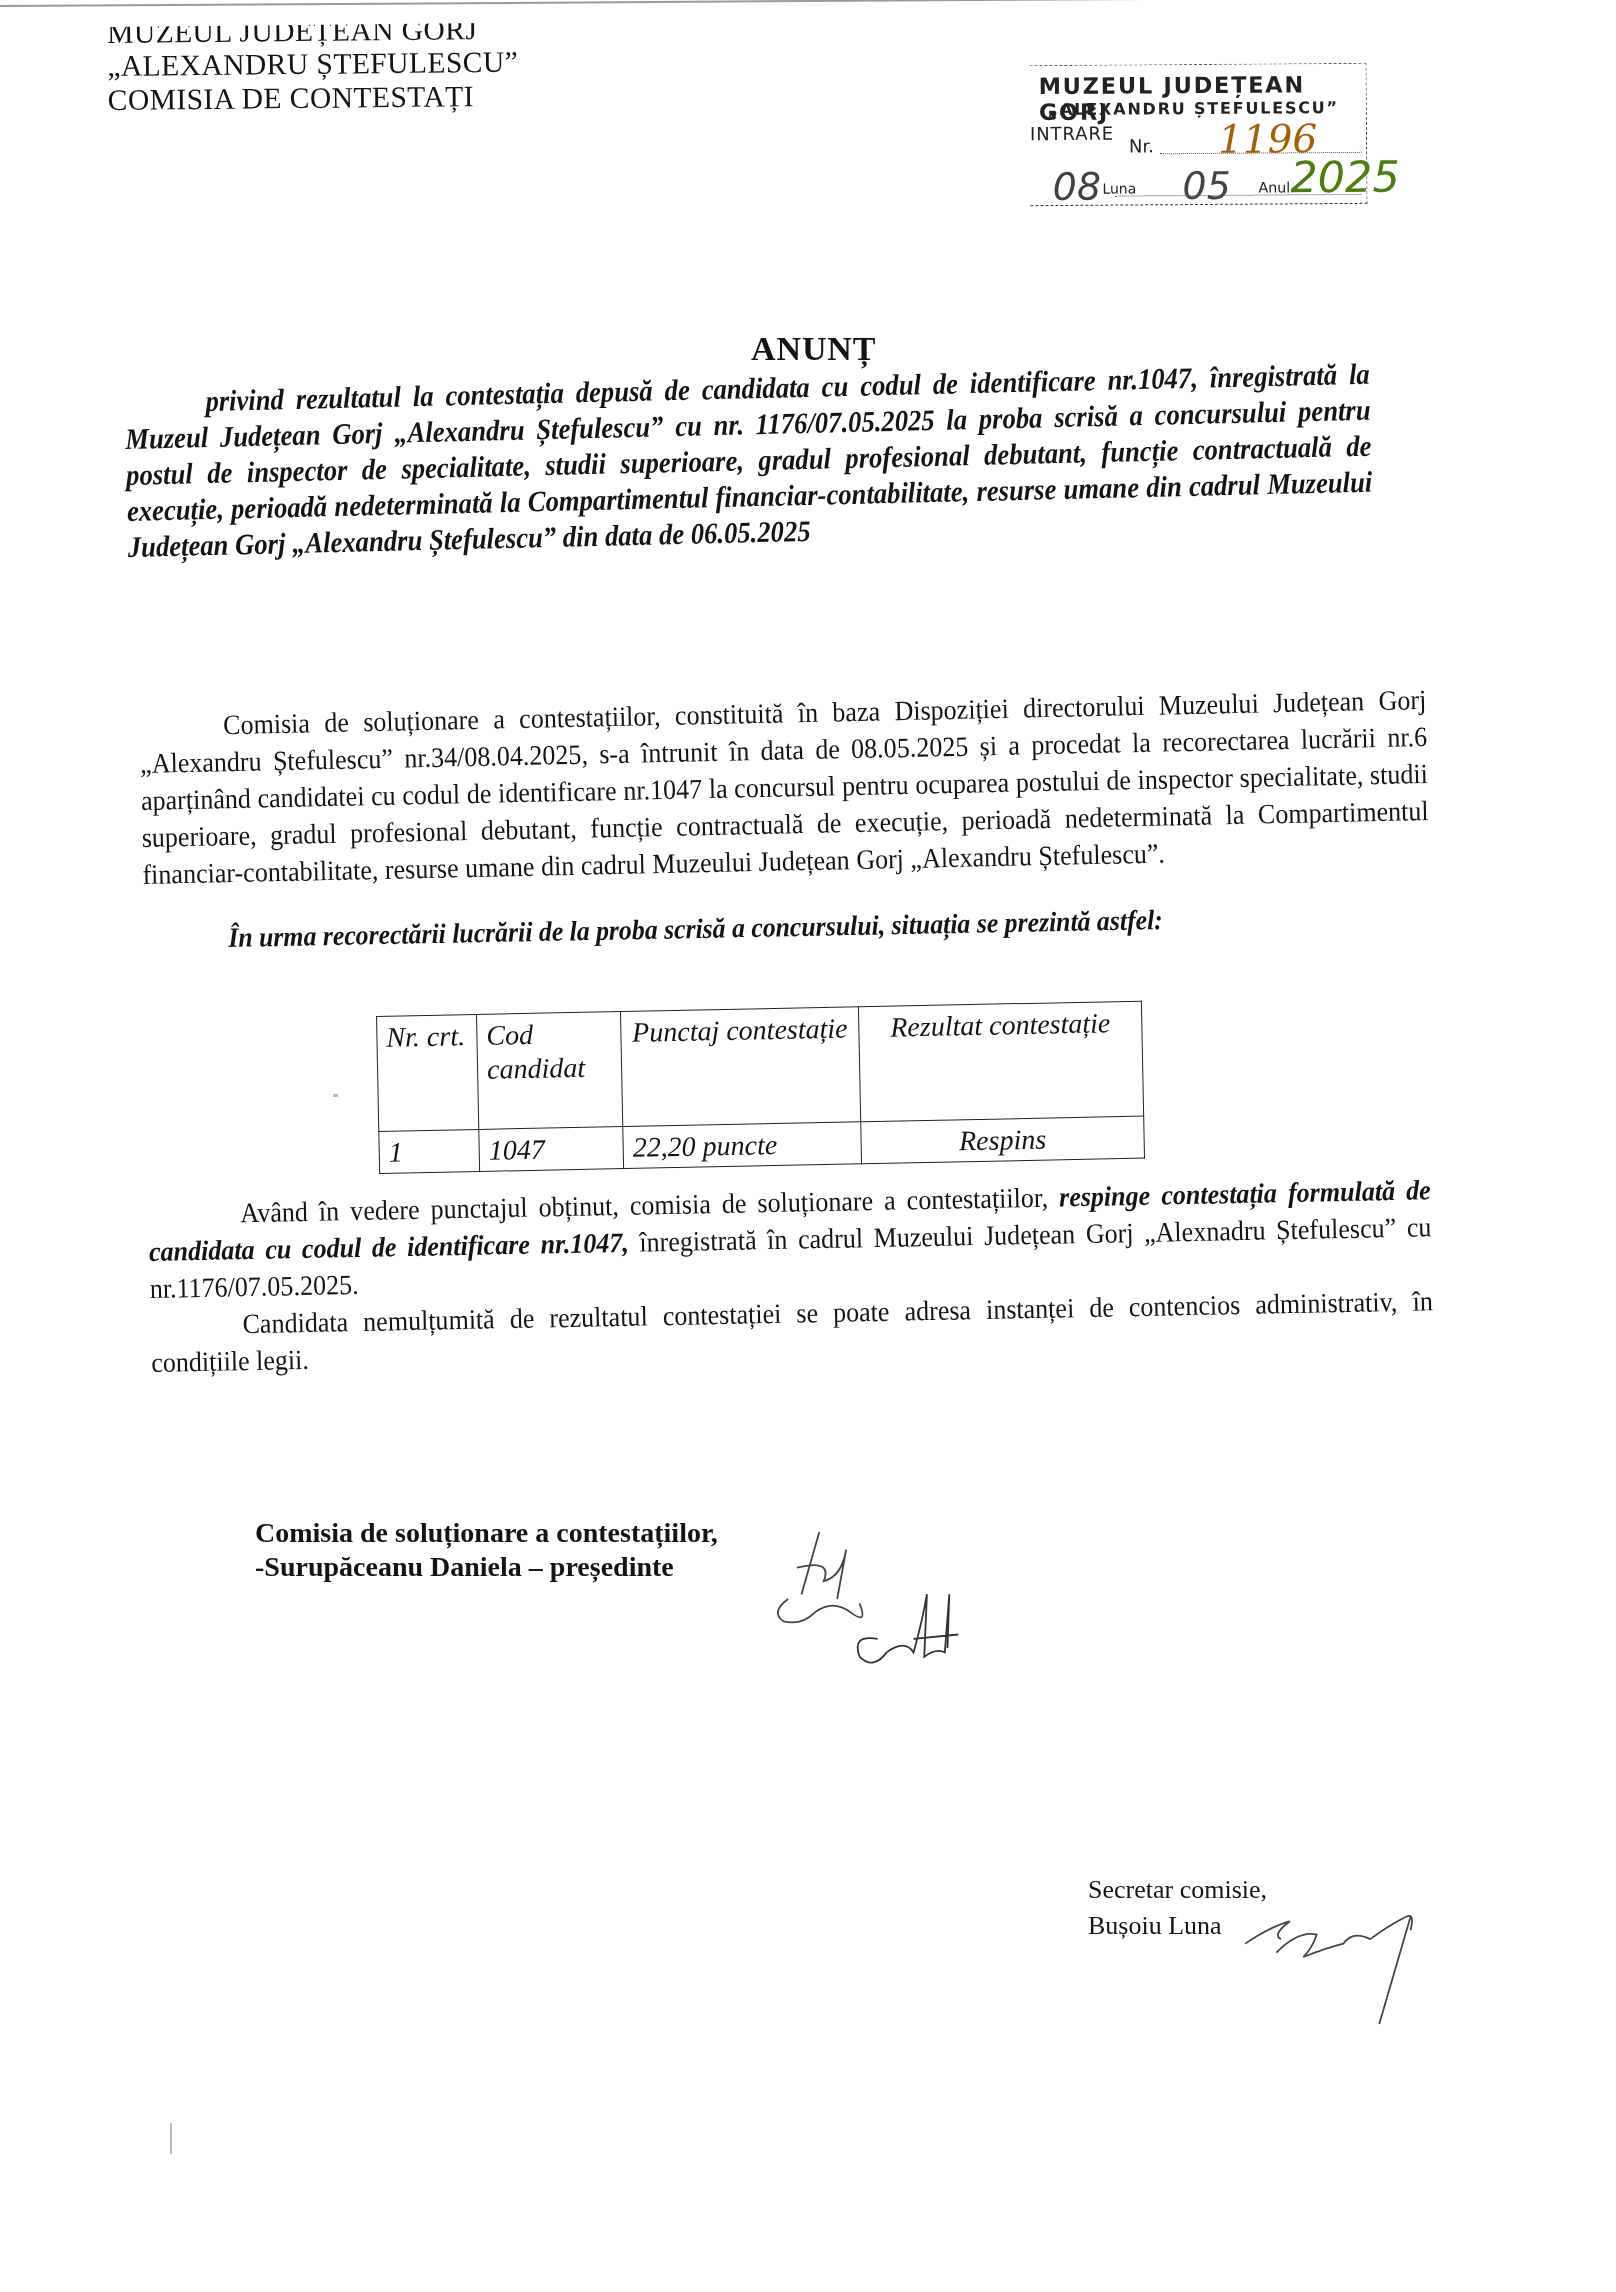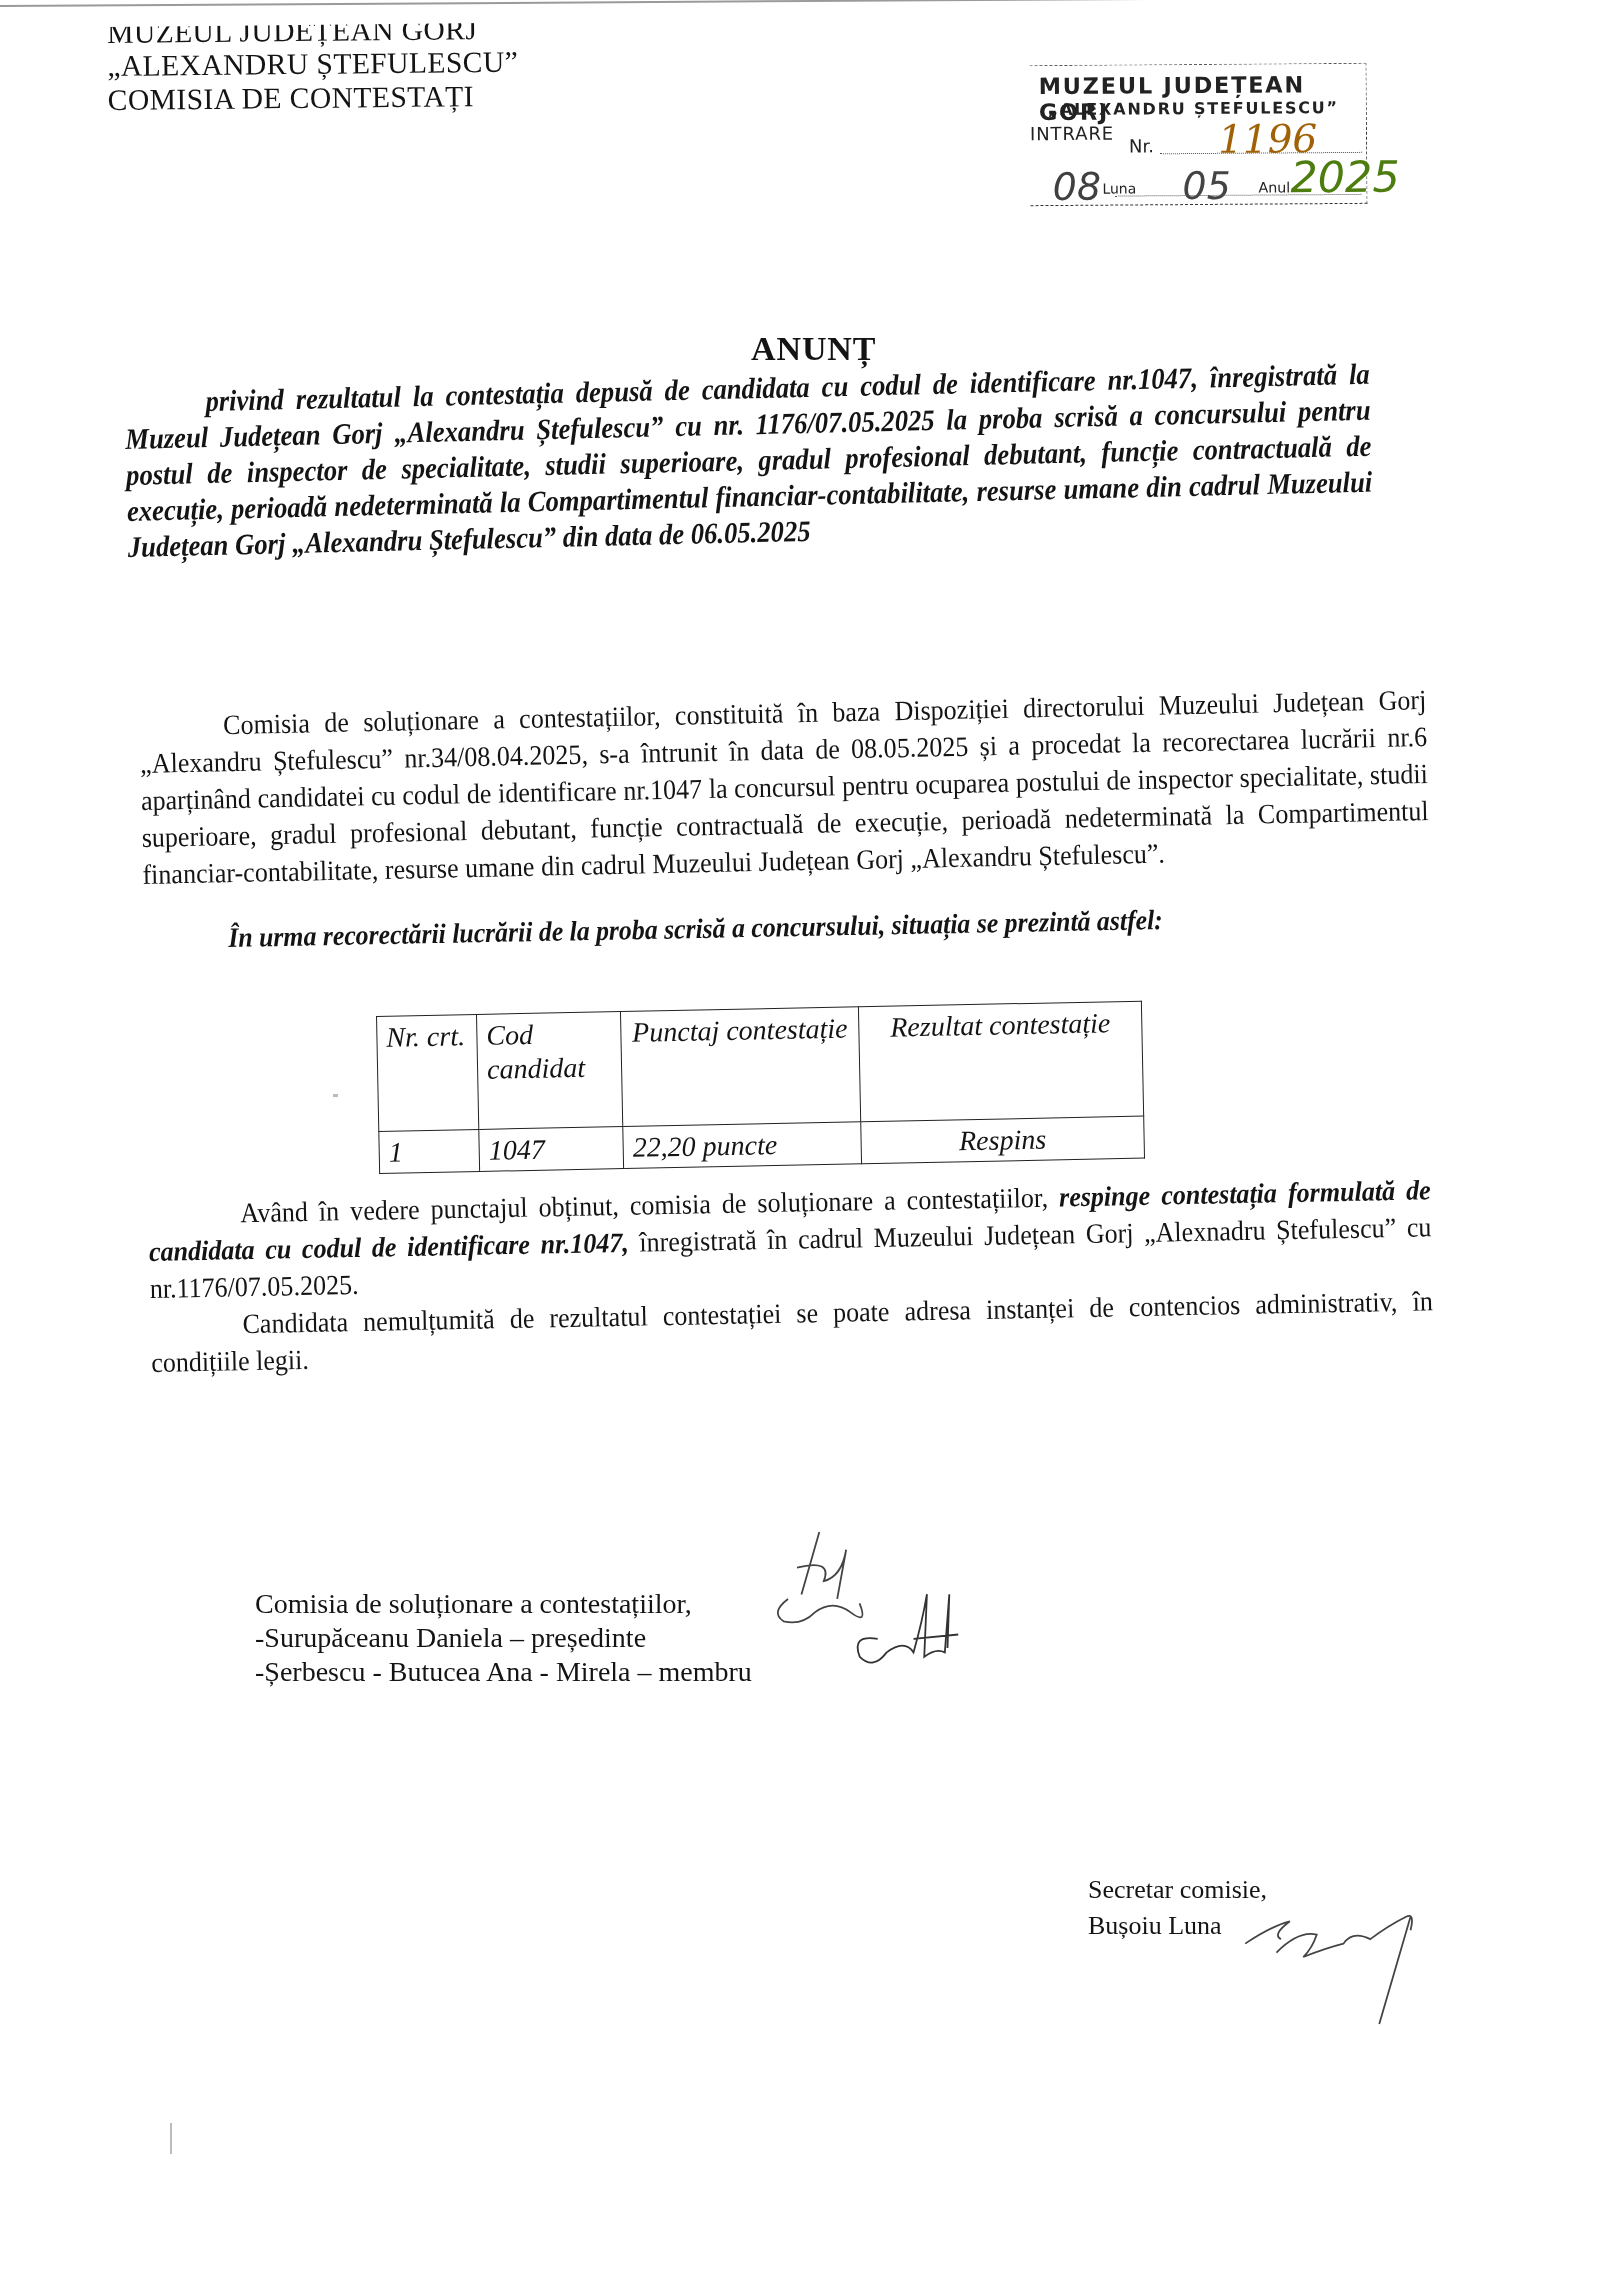--- a/index.html
+++ b/index.html
@@ -49,21 +49,21 @@
   table.res td.c2 { width: 125px; }
   table.res td.c3 { width: 219px; }
   table.res td.c4 { width: 264px; }
   table.res .center { text-align: center; }
 
   .para2 { position: absolute; left: 148px; top: 1196px; width: 1379px; font-size: 28px; line-height: 37px;
            text-align: justify; transform: rotate(-1.1deg) scaleX(0.93); transform-origin: left top; }
   .para2 .ind { display: inline-block; width: 99px; }
   .para2 .bi { font-style: italic; font-weight: bold; }
 
-  .sig-block { position: absolute; left: 255px; top: 1587px; font-size: 28px; line-height: 34px; }
+  .sig-block { position: absolute; left: 255px; top: 1516px; font-size: 28px; line-height: 34px; font-weight: bold; }
   .sig-block div { white-space: nowrap; }
   .signature { position: absolute; pointer-events: none; }
 
   .secretar { position: absolute; left: 1088px; top: 1872px; font-size: 26px; line-height: 36px; }
   .margin-mark { position: absolute; width: 1.8px; background: #bbb; }
 </style>
 </head>
 <body>
 
 <div class="topline"></div>
@@ -115,21 +115,20 @@
 
 <div class="para2">
   <span class="ind"></span><span>Având în vedere punctajul obținut, comisia de soluționare a contestațiilor, </span><span class="bi">respinge contestația formulată de candidata cu codul de identificare nr.1047,</span><span> înregistrată în cadrul Muzeului Județean Gorj „Alexnadru Ștefulescu” cu nr.1176/07.05.2025.</span>
   <br>
   <span class="ind"></span><span>Candidata nemulțumită de rezultatul contestației se poate adresa instanței de contencios administrativ, în condițiile legii.</span>
 </div>
 
 <div class="sig-block">
   <div>Comisia de soluționare a contestațiilor,</div>
   <div>-Surupăceanu  Daniela – președinte</div>
-  <div>-Șerbescu - Butucea Ana - Mirela – membru</div>
 </div>
 
 <svg class="signature" style="left:734px; top:1514px;" width="269" height="152" viewBox="0 0 300 170">
   <path d="M95 20 L75 90 M70 60 Q110 50 100 75 Q120 70 125 40 L115 95 M60 95 Q40 110 55 120 Q75 125 90 110 Q110 95 130 110 Q150 125 140 100" stroke="#444" stroke-width="2" fill="none"></path>
 </svg>
 <svg class="signature" style="left:824px; top:1585px;" width="179" height="99" viewBox="0 0 200 110">
   <path d="M60 60 Q30 55 40 80 Q55 95 70 75 M70 75 Q90 60 100 75 Q110 40 115 10 L112 80 Q125 70 135 75 L140 10 L138 70 M100 60 L150 55" stroke="#333" stroke-width="2" fill="none"></path>
 </svg>
 <svg class="signature" style="left:1236px; top:1890px;" width="215" height="143" viewBox="0 0 240 160">
   <path d="M10 60 Q40 40 60 35 Q40 50 50 55 M45 70 Q70 45 90 50 Q85 65 75 75 Q100 65 120 60 Q130 45 150 55 Q170 40 190 30 Q200 25 195 45 M195 30 L160 150" stroke="#444" stroke-width="2" fill="none"></path>

